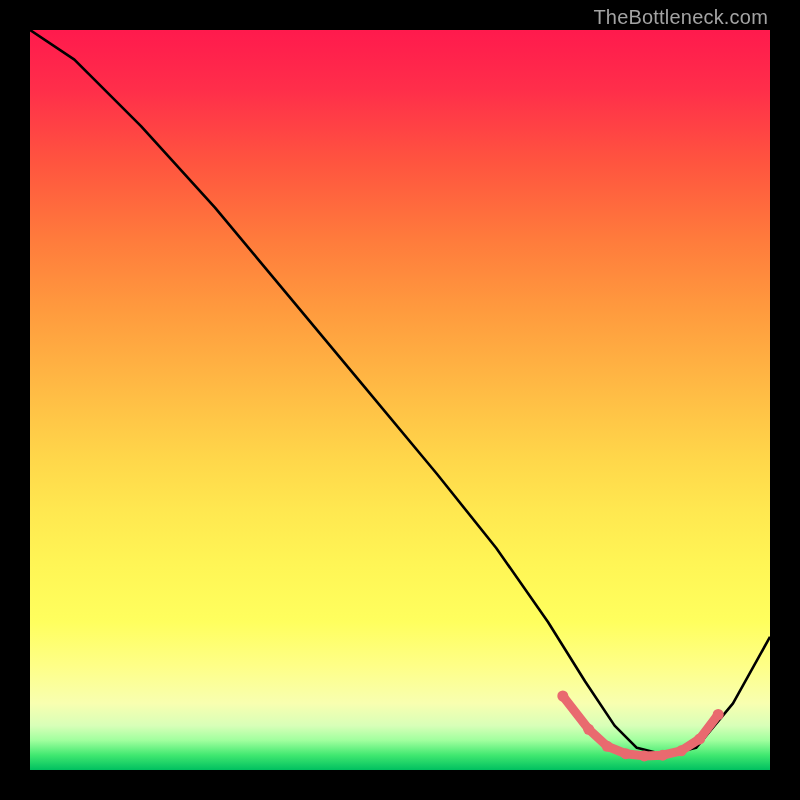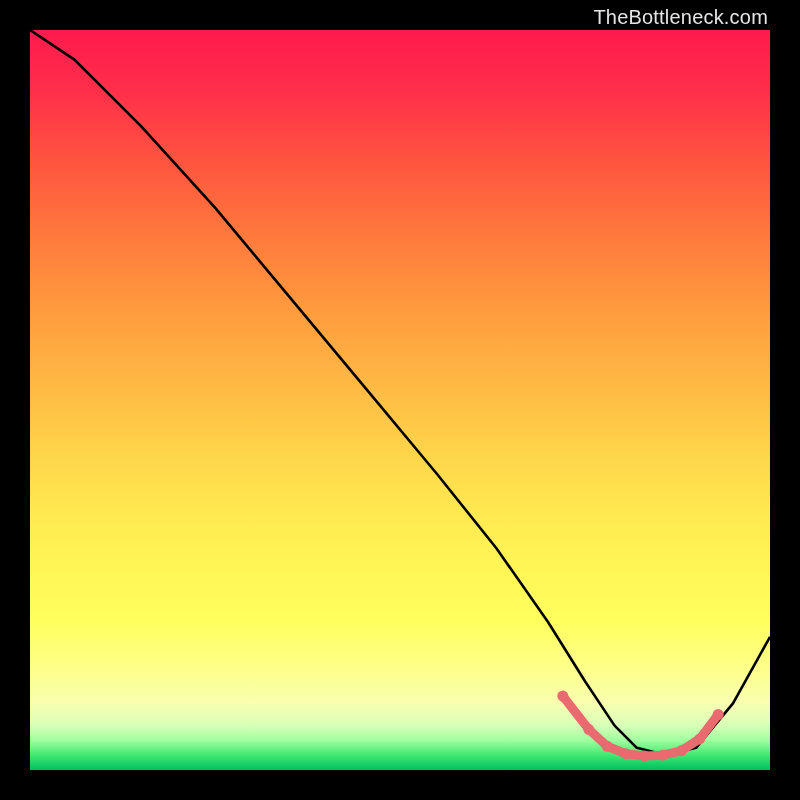--- a/index.html
+++ b/index.html
@@ -38,21 +38,21 @@
       #f8ffb0 91%,
       #d8ffb8 94%,
       #a0ff9e 96%,
       #40e870 98%,
       #00c060 100%);
   }
   .watermark {
     position: absolute;
     top: 6px;
     right: 32px;
-    color: #e5e5e5;
+    color: #a3a3a3;
     font-size: 20px;
     font-weight: 500;
     letter-spacing: 0.2px;
   }
   svg.overlay {
     position: absolute;
     left: 0;
     top: 0;
     width: 740px;
     height: 740px;

